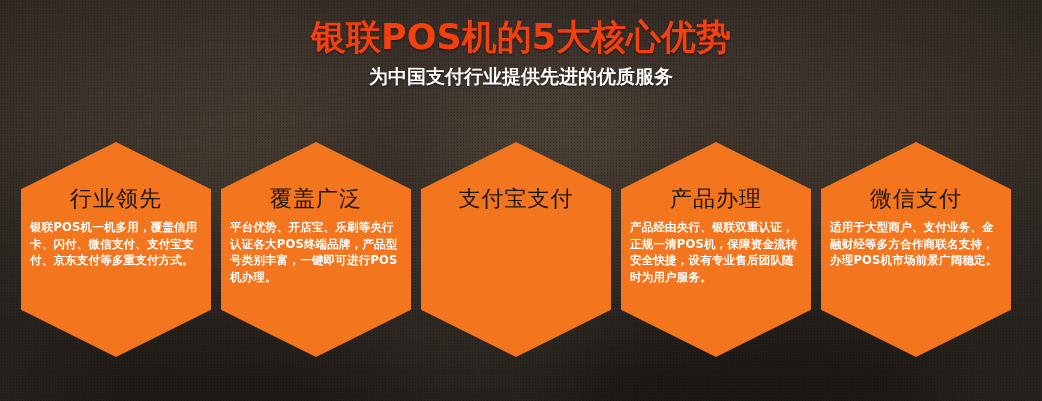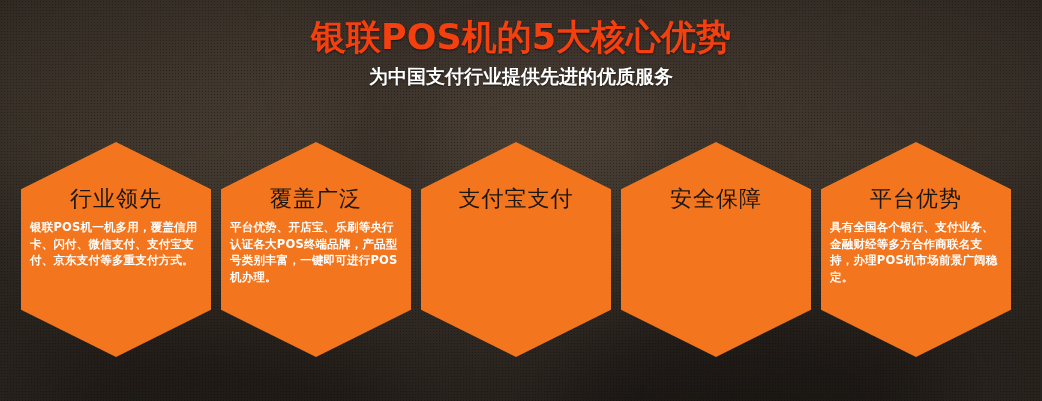--- a/index.html
+++ b/index.html
@@ -151,22 +151,23 @@
     <div class="hex-card">
       <div class="hex-title">覆盖广泛</div>
       <div class="hex-body">平台优势、开店宝、乐刷等央行认证各大POS终端品牌，产品型号类别丰富，一键即可进行POS机办理。</div>
     </div>
 
     <div class="hex-card">
       <div class="hex-title">支付宝支付</div>
     </div>
 
     <div class="hex-card">
-      <div class="hex-title">安全保障</div>
+      <div class="hex-title">产品办理</div>
+      <div class="hex-body">产品经由央行、银联双重认证，正规一清POS机，保障资金流转安全快捷，设有专业售后团队随时为用户服务。</div>
     </div>
 
     <div class="hex-card">
-      <div class="hex-title">平台优势</div>
-      <div class="hex-body">具有全国各个银行、支付业务、金融财经等多方合作商联名支持，办理POS机市场前景广阔稳定。</div>
+      <div class="hex-title">微信支付</div>
+      <div class="hex-body">适用于大型商户、支付业务、金融财经等多方合作商联名支持，办理POS机市场前景广阔稳定。</div>
     </div>
 
   </div>
 </div>
 
 </body></html>

